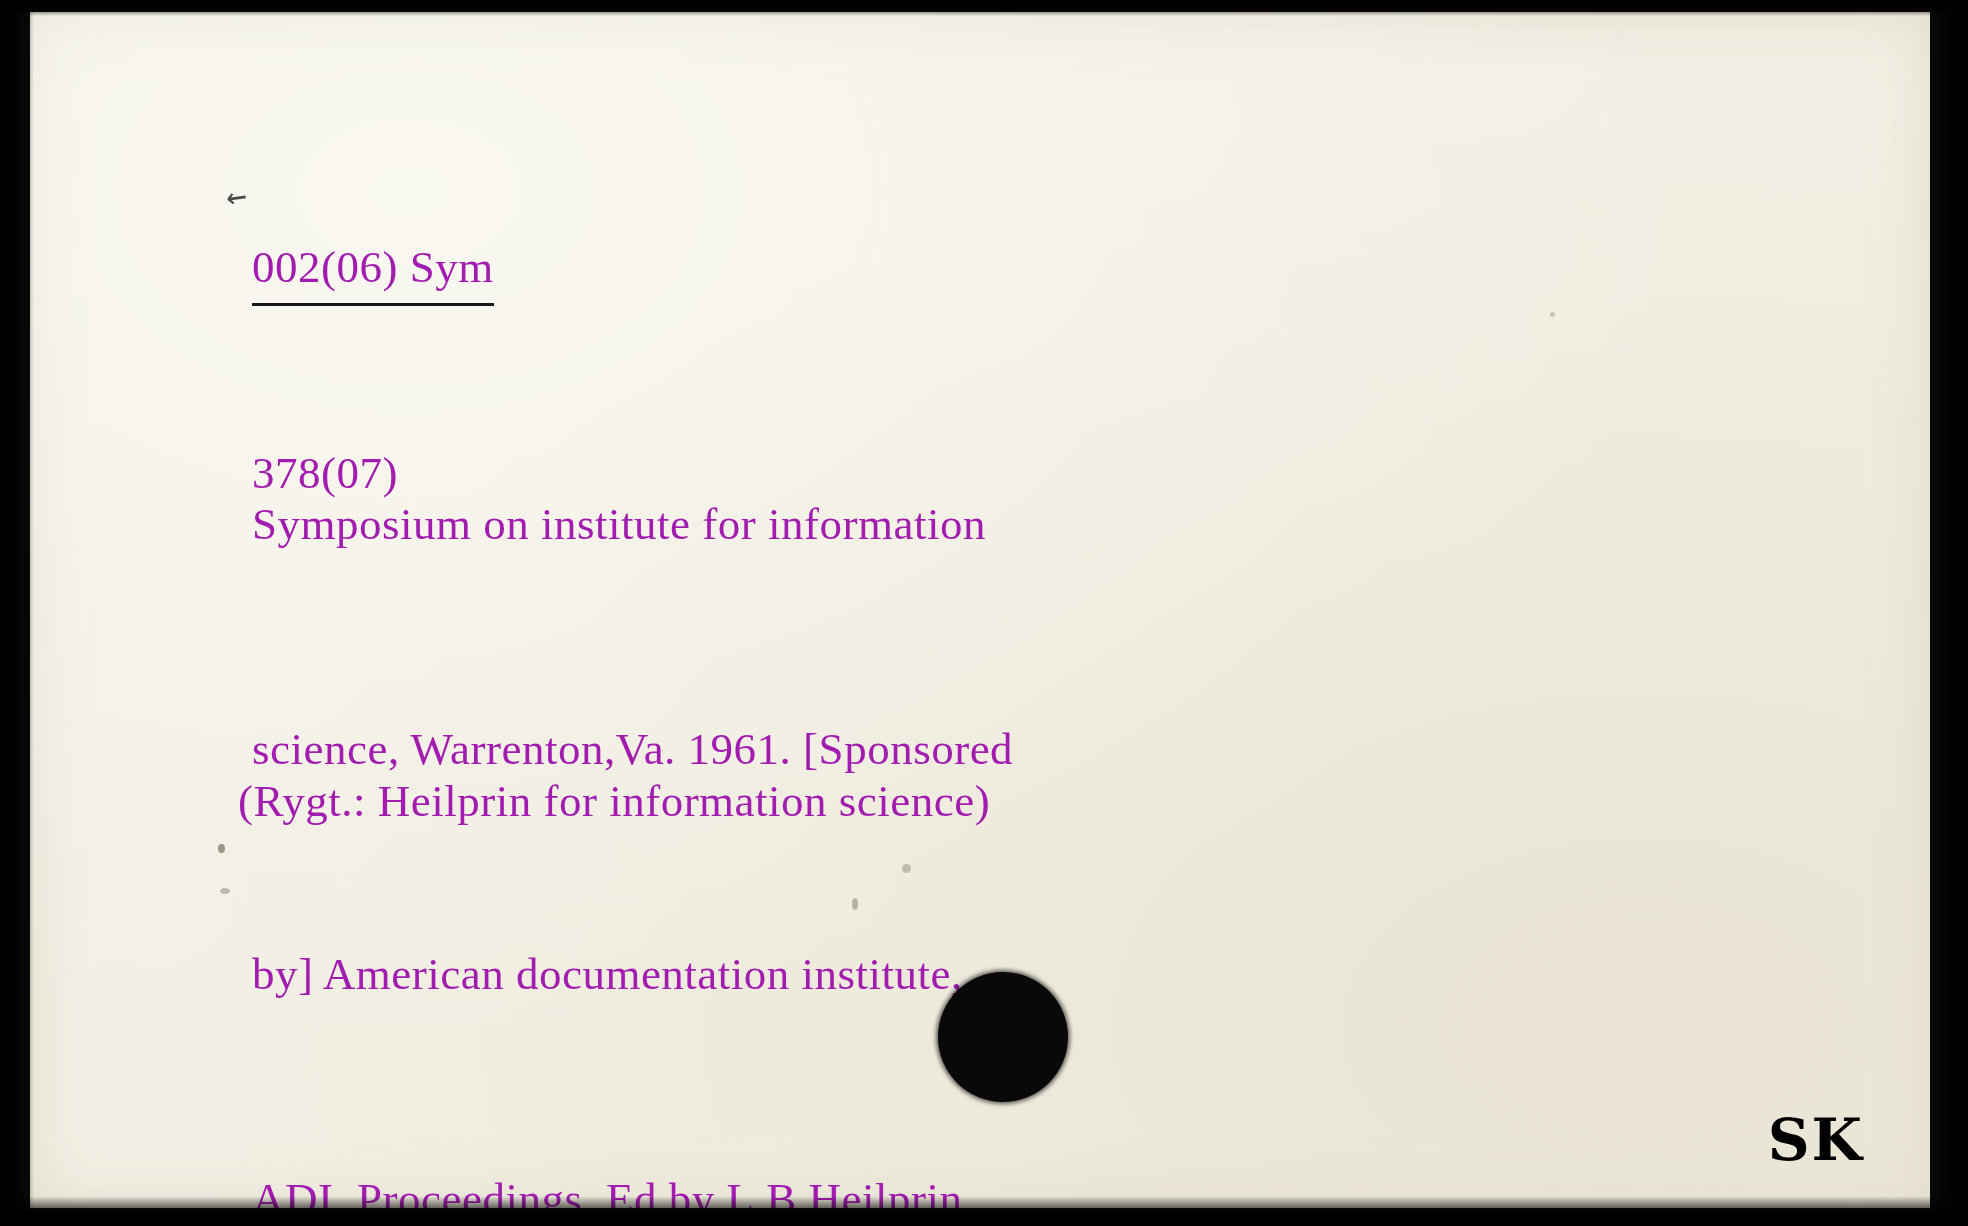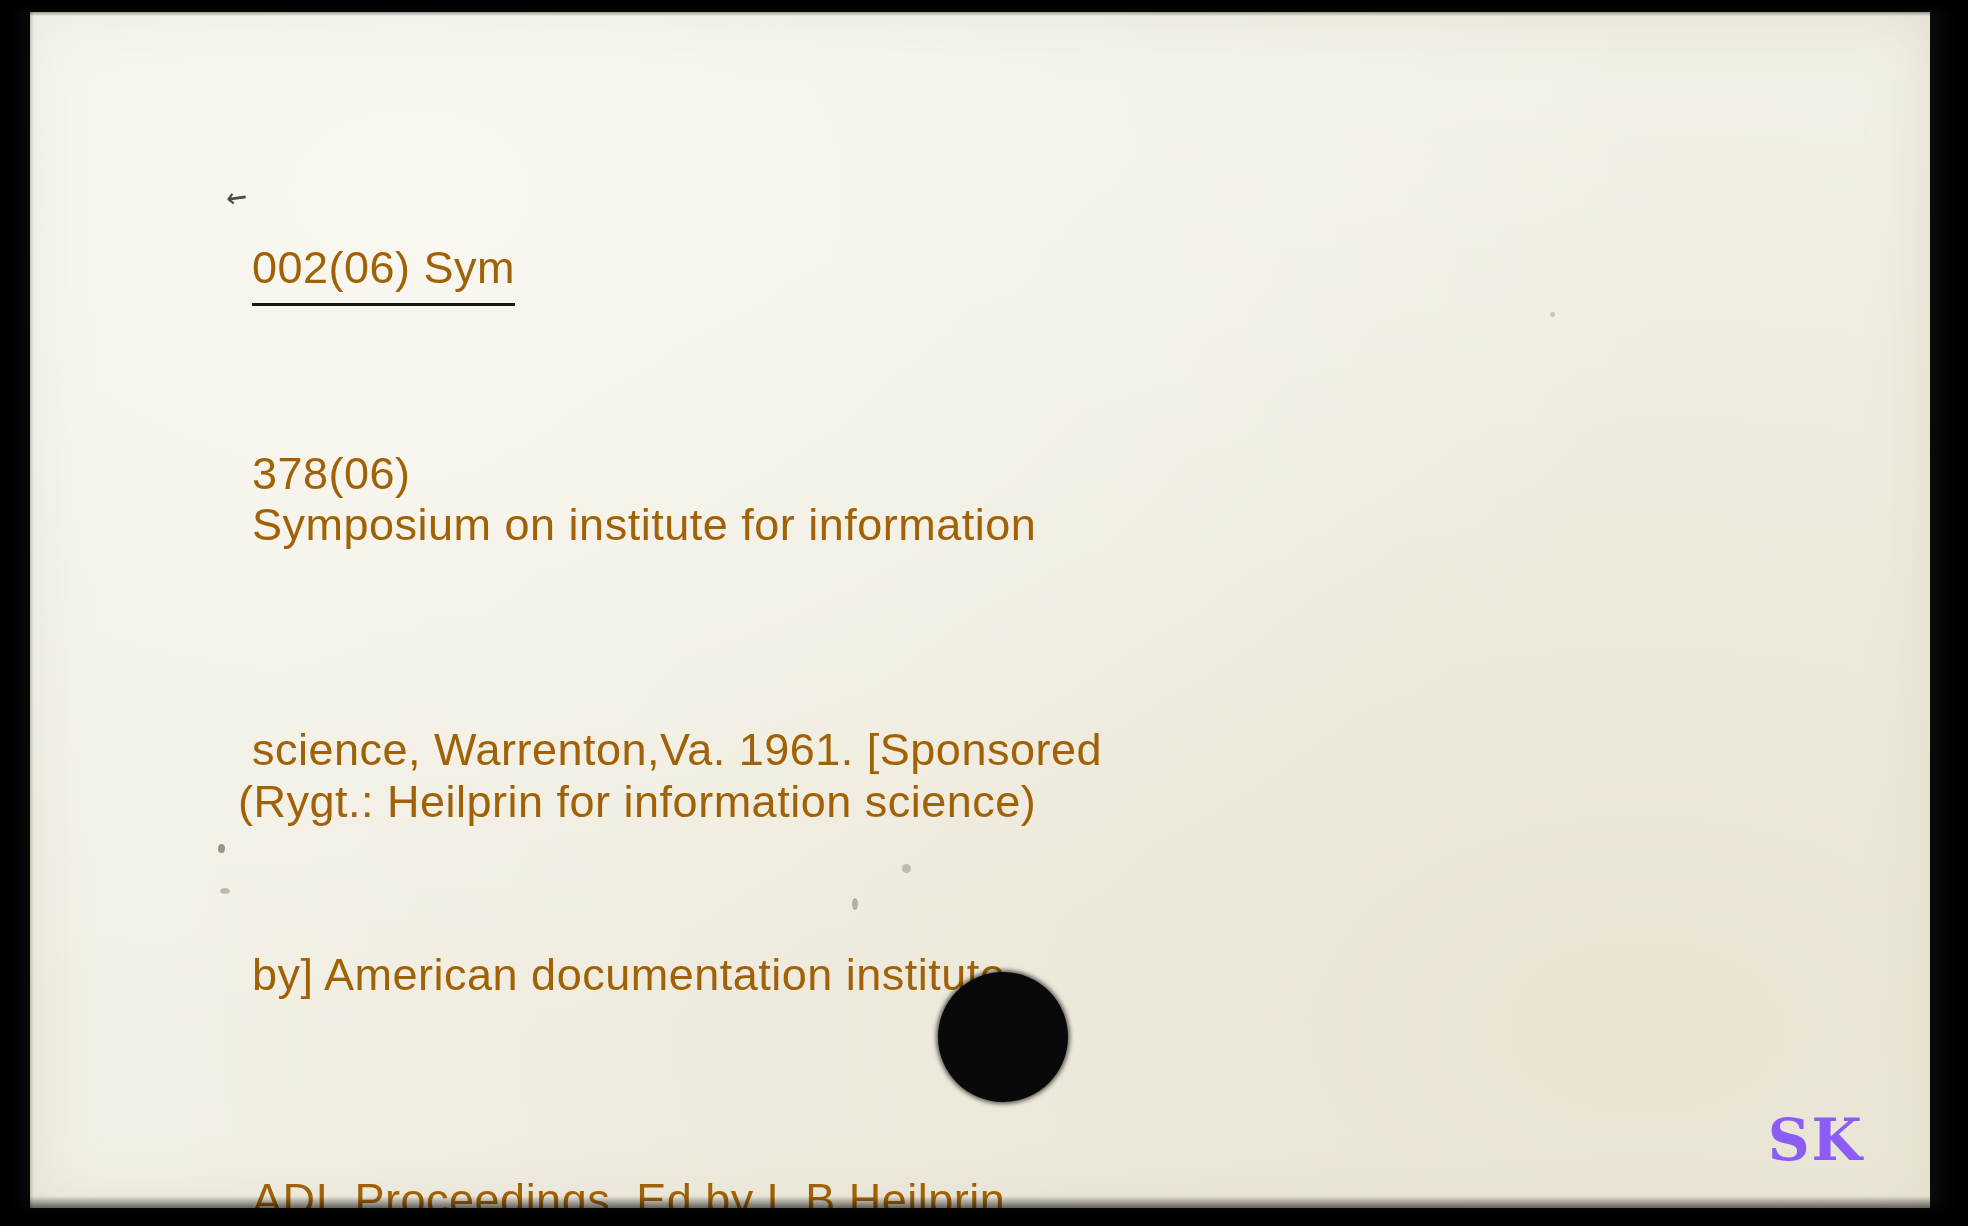--- a/index.html
+++ b/index.html
@@ -71,22 +71,22 @@
     position: absolute;
     left: 0;
     top: 0;
     width: 1968px;
     height: 16px;
     background: linear-gradient(to top, rgba(0,0,0,0.0), #000000 70%);
   }
 
   .typed {
     position: absolute;
-    color: #a16207;
-    font-family: Liberation Sans, sans-serif;
+    color: #a21caf;
+    font-family: Liberation Serif, serif;
     white-space: pre;
     letter-spacing: 0.5px;
   }
 
   
   .callnum {
     left: 222px;
     top: 88px;
     font-size: 45px;
     line-height: 67px;
@@ -141,21 +141,21 @@
   }
 
   
   .stamp {
     position: absolute;
     right: 66px;
     bottom: 34px;
     font-family: "DejaVu Serif", serif;
     font-weight: 700;
     font-size: 58px;
-    color: #8b5cf6;
+    color: #000000;
     letter-spacing: 2px;
   }
 
   
   .speck {
     position: absolute;
     background: #7a7566;
     border-radius: 50%;
     opacity: 0.75;
   }
@@ -169,21 +169,21 @@
 <body>
 
 <div class="scan">
 
   <div class="card">
 
     <div class="tick">←</div>
 
     <div class="typed callnum">
       <span class="row"><span class="line1">002(06) Sym</span></span>
-      <span class="row">378(06)</span>
+      <span class="row">378(07)</span>
     </div>
 
     <div class="typed body-text">
       <span class="ln">Symposium on institute for information</span>
       <span class="ln">science, Warrenton,Va. 1961. [Sponsored</span>
       <span class="ln">by] American documentation institute,</span>
       <span class="ln">ADI. Proceedings. Ed.by L.B.Heilprin,</span>
       
       
     </div>

